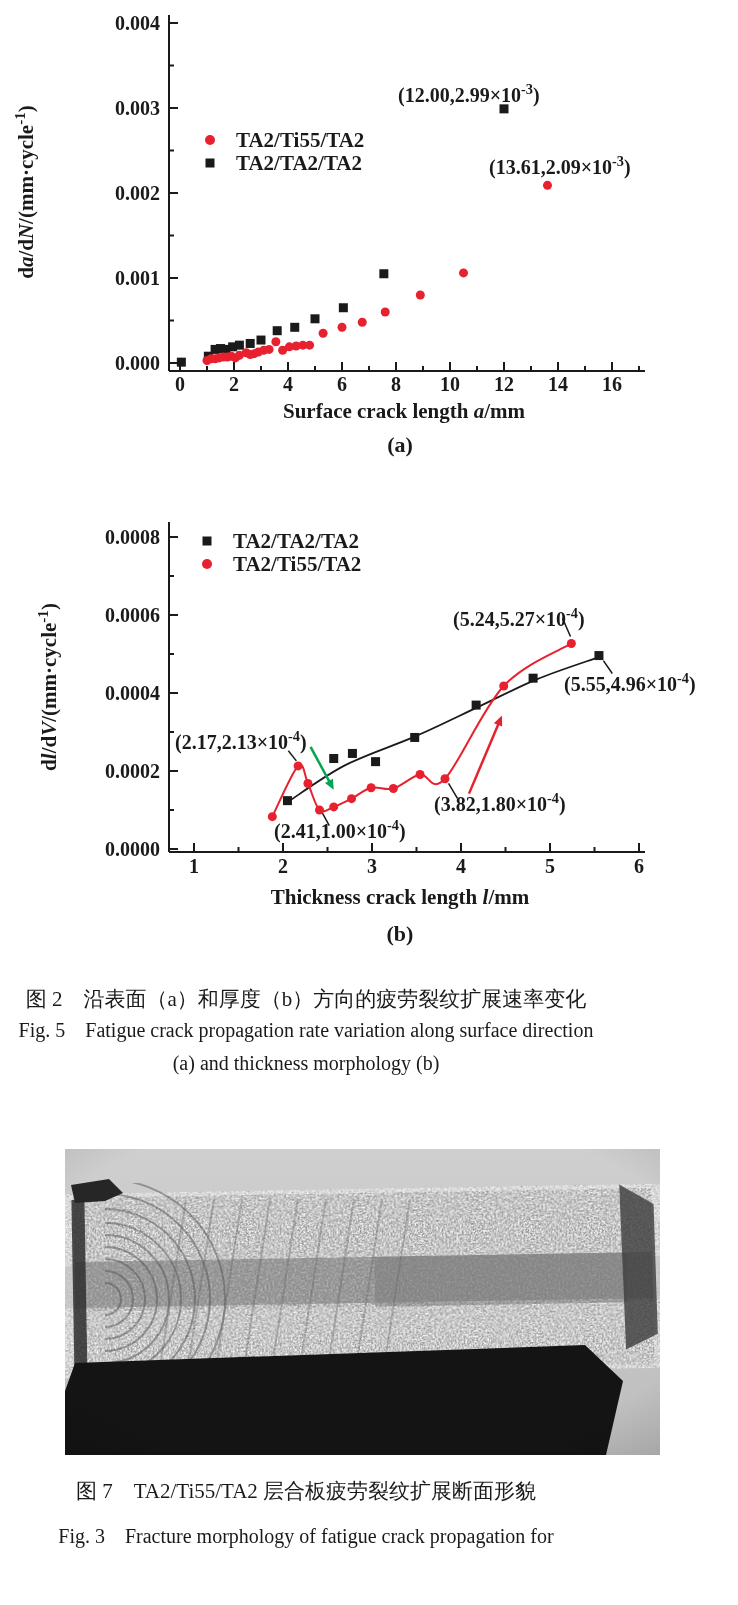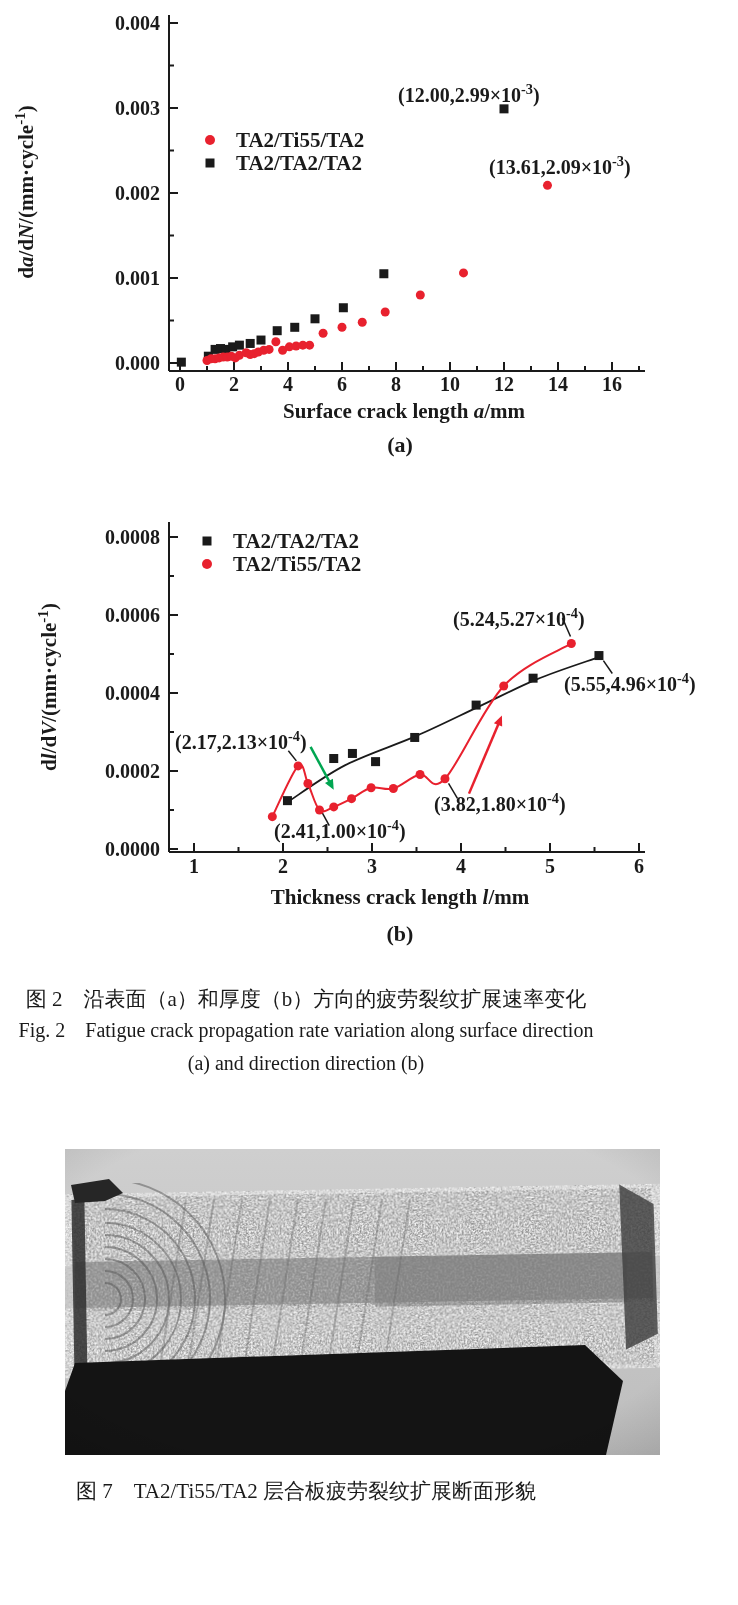--- a/index.html
+++ b/index.html
@@ -188,22 +188,22 @@
       <text x="274" y="368" text-anchor="start" font-size="20" font-weight="700"><tspan>(2.41,1.00×10</tspan><tspan dy="-8" font-size="72%">-4</tspan><tspan dy="8">)</tspan></text>
       <text x="434" y="341" text-anchor="start" font-size="20" font-weight="700"><tspan>(3.82,1.80×10</tspan><tspan dy="-8" font-size="72%">-4</tspan><tspan dy="8">)</tspan></text>
       <text x="453" y="156" text-anchor="start" font-size="20" font-weight="700"><tspan>(5.24,5.27×10</tspan><tspan dy="-8" font-size="72%">-4</tspan><tspan dy="8">)</tspan></text>
       <text x="564" y="221" text-anchor="start" font-size="20" font-weight="700"><tspan>(5.55,4.96×10</tspan><tspan dy="-8" font-size="72%">-4</tspan><tspan dy="8">)</tspan></text>
       <text x="400" y="434" text-anchor="middle" font-size="21" font-weight="700"><tspan>Thickness crack length </tspan><tspan font-style="italic">l</tspan><tspan>/mm</tspan></text>
       <text x="400" y="471" text-anchor="middle" font-size="22" font-weight="700">(b)</text>
       <text x="0" y="0" text-anchor="middle" font-size="21" font-weight="700" transform="translate(56,217) rotate(-90)"><tspan>d</tspan><tspan font-style="italic">l</tspan><tspan>/d</tspan><tspan font-style="italic">V</tspan><tspan>/(mm·cycle</tspan><tspan dy="-8" font-size="72%">-1</tspan><tspan dy="8">)</tspan></text>
     </svg>
 
   <div class="cap cap-cn" style="top:986px">图 2　沿表面（a）和厚度（b）方向的疲劳裂纹扩展速率变化</div>
-  <div class="cap" style="top:1017px">Fig. 2　Fatigue crack propagation rate variation along surface direction</div>
-  <div class="cap" style="top:1050px">(a) and direction direction (b)</div>
+  <div class="cap" style="top:1017px">Fig. 5　Fatigue crack propagation rate variation along surface direction</div>
+  <div class="cap" style="top:1050px">(a) and thickness morphology (b)</div>
 
   <div class="photo" style="left:65px;top:1149px;width:595px;height:306px">
     <svg width="595" height="306" viewBox="0 0 595 306">
       <defs>
         <linearGradient id="bgg" x1="0" y1="0" x2="0" y2="1">
           <stop offset="0" stop-color="#cfcfcf"></stop>
             <stop offset="1" stop-color="#bdbdbd"></stop>
         </linearGradient>
         <radialGradient id="vg" cx="0.5" cy="0.45" r="0.8">
           <stop offset="0.72" stop-color="#000000" stop-opacity="0"></stop>
@@ -264,14 +264,15 @@
         <line x1="291" y1="218" x2="317" y2="50"></line>
         <line x1="319" y1="218" x2="345" y2="50"></line>
       </g>
       <polygon points="6,36 44,30 58,44 40,52 10,54" fill="#262626"></polygon>
       <polygon points="0,242 10,214 520,196 558,232 541,306 0,306" fill="#141414"></polygon>
       <rect width="595" height="306" fill="url(#vg)"></rect>
     </svg>
   </div>
 
   <div class="cap cap-cn" style="top:1478px">图 7　TA2/Ti55/TA2 层合板疲劳裂纹扩展断面形貌</div>
+  <div class="cap" style="top:1523px">Fig. 3　Fracture morphology of fatigue crack propagation for</div>
 
 </div>
 
 </body></html>

